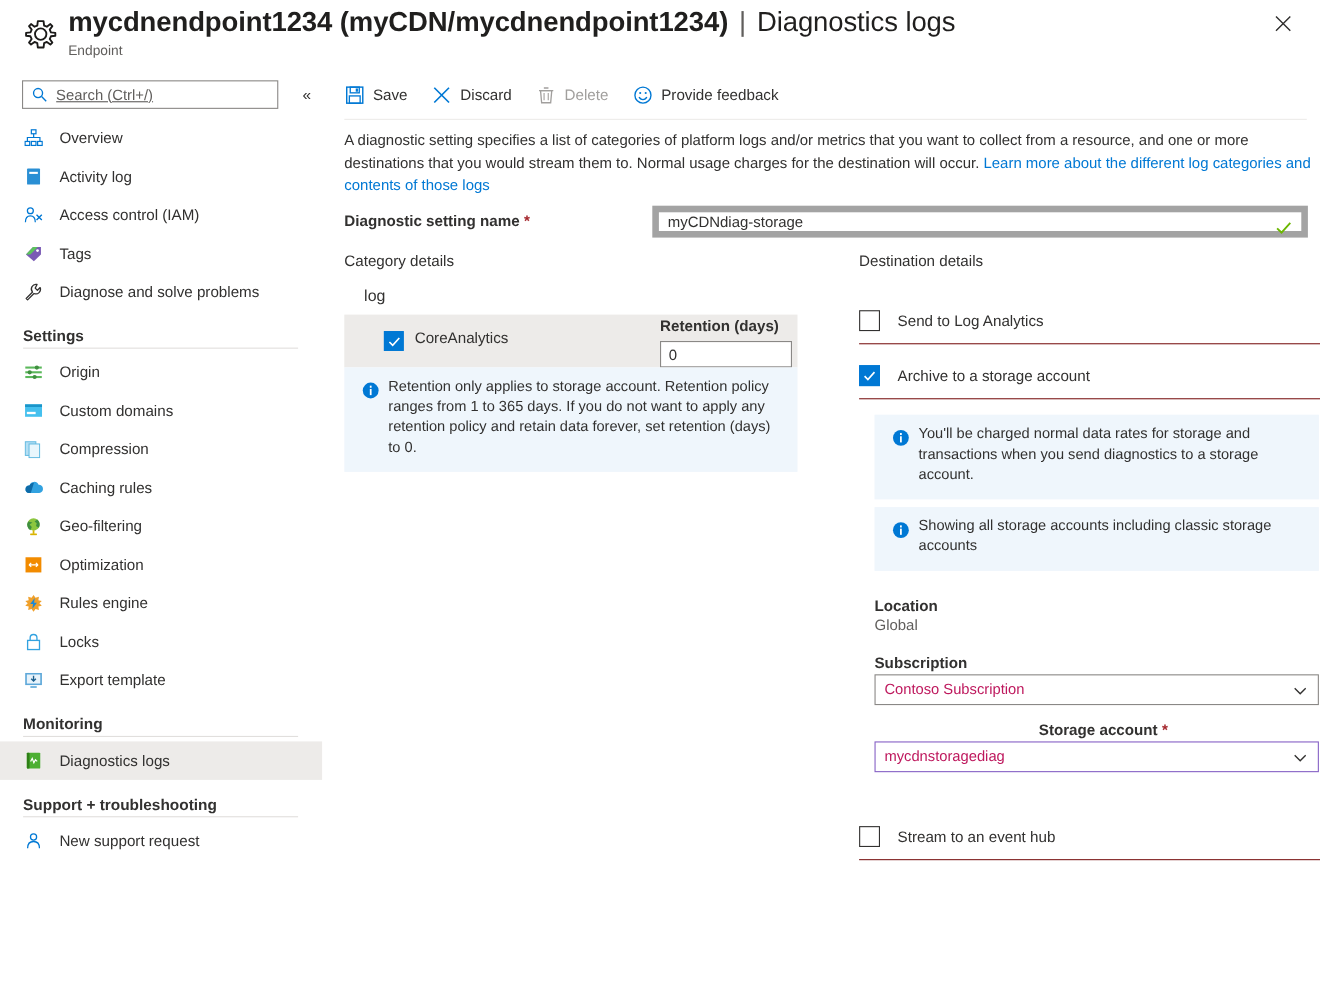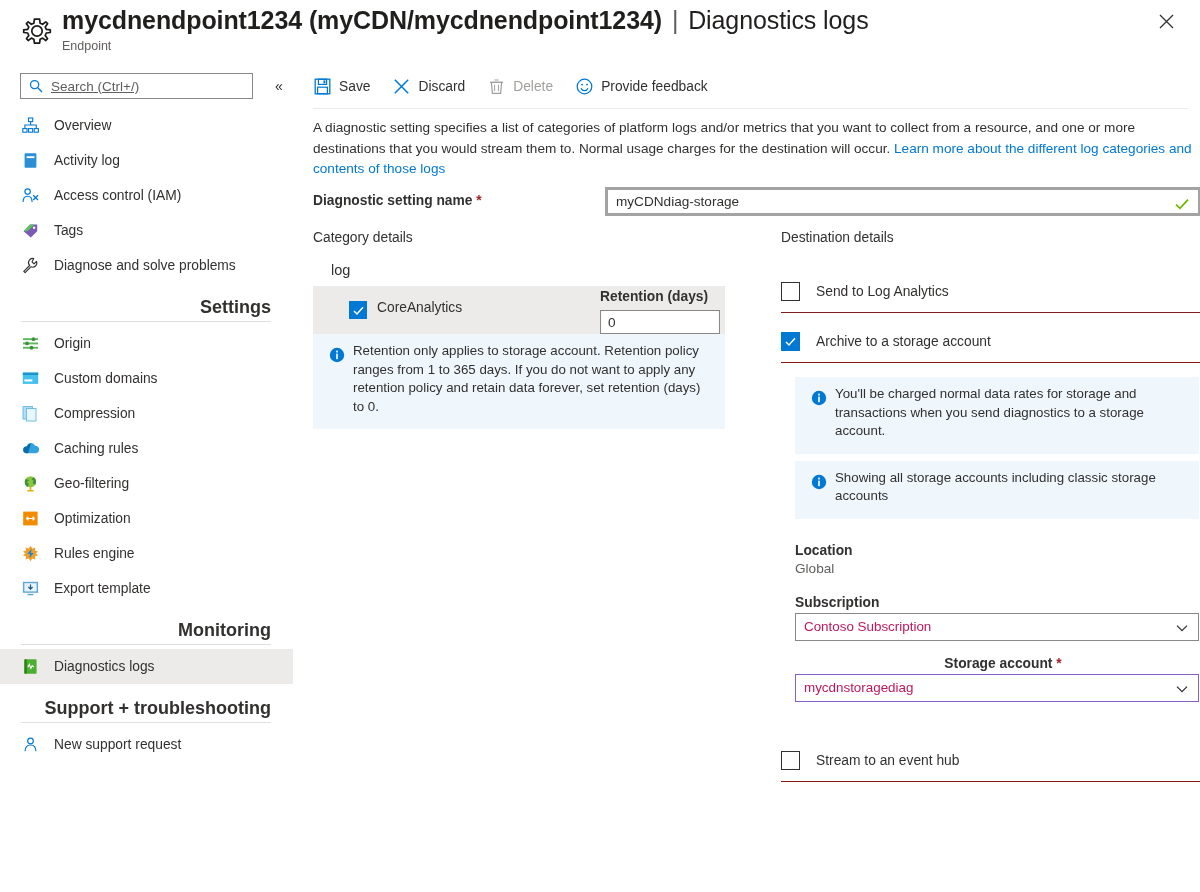--- a/index.html
+++ b/index.html
@@ -53,22 +53,22 @@
   .navlist { position:absolute; left:0; top:38px; width:293px; }
   .nav-item {
     display:flex; align-items:center; height:35px; padding-left:21px;
     cursor:pointer; font-size:13.8px; color:#323130;
   }
   .nav-item.selected { background:#edebe9; }
   .nav-item .ico { width:19px; height:19px; margin-right:14px; flex:0 0 auto;
                    display:flex; align-items:center; justify-content:center; }
   .nav-group {
     padding-left:21px; padding-right:22px;
-    font-size:18px; font-weight:700; color:#323130;
-    margin-top:14px; margin-bottom:2px;text-align:right;
+    font-size:14px; font-weight:700; color:#323130;
+    margin-top:14px; margin-bottom:2px;
   }
   .nav-group-rule { margin:3px 22px 4px 21px; height:1px; background:#e1dfdd; }
 
   
   .main { position:absolute; left:293px; top:62px; width:907px; height:830px; background:#fff; }
 
   .toolbar { position:absolute; left:20px; top:8px; display:flex; align-items:center; height:32px; }
   .tb-btn {
     display:flex; align-items:center; height:32px; padding:0 9px 0 0;
     margin-right:13px; font-size:13.8px; color:#323130;
@@ -83,22 +83,22 @@
   .desc {
     position:absolute; left:20px; top:56px; width:880px;
     font-size:13.6px; line-height:20.5px; color:#323130;
   }
   .desc a { color:#0078d4; text-decoration:none; }
 
   .dsn-row { position:absolute; left:20px; top:125px; width:880px; height:30px; }
   .dsn-label { position:absolute; left:0; top:6px; font-size:13.8px; font-weight:600; color:#323130; }
   .req { color:#a4262c; font-weight:700; }
   .dsn-field {
-    position:absolute; left:292px; top:0; width:596px; height:29px;
-    border:3px solid #a3a3a3; background:#fff; display:flex; align-items:center;
+    position:absolute; left:280px; top:0; width:596px; height:29px;
+    border:6px solid #a3a3a3; background:#fff; display:flex; align-items:center;
   }
   .dsn-field input {
     border:none; outline:none; background:transparent; height:27px;
     font-size:13.6px; color:#323130; padding-left:8px; width:545px;
     font-family:"Liberation Sans", sans-serif;
   }
   .valid-check { position:absolute; right:8px; top:6px; width:16px; height:16px; }
 
   
   .col-left { position:absolute; left:20px; top:168px; width:432px; }
@@ -336,20 +336,29 @@
       <div class="nav-item">
         <span class="ico">
           <svg width="17" height="17" viewBox="0 0 17 17">
             <path d="M8.5 0.8 L10.3 3.4 L13.4 2.4 L12.9 5.6 L16 6.4 L13.8 8.5 L16 10.6 L12.9 11.4 L13.4 14.6 L10.3 13.6 L8.5 16.2 L6.7 13.6 L3.6 14.6 L4.1 11.4 L1 10.6 L3.2 8.5 L1 6.4 L4.1 5.6 L3.6 2.4 L6.7 3.4 Z" fill="#f0a02a"></path>
             <path d="M9.6 3.6 L5.4 9.1 H8 L7.4 13.4 L11.6 7.9 H9 Z" fill="#1b88d4"></path>
           </svg>
         </span>
         <span>Rules engine</span>
       </div>
 
+      <div class="nav-item">
+        <span class="ico">
+          <svg width="17" height="17" viewBox="0 0 17 17">
+            <rect x="3.1" y="7.2" width="10.8" height="8.3" fill="none" stroke="#32a2e0" stroke-width="1.2"></rect>
+            <path d="M5.4 7.2 V4.9 a3.1 3.1 0 0 1 6.2 0 V7.2" fill="none" stroke="#32a2e0" stroke-width="1.2"></path>
+          </svg>
+        </span>
+        <span>Locks</span>
+      </div>
 
       <div class="nav-item">
         <span class="ico">
           <svg width="17" height="17" viewBox="0 0 17 17">
             <rect x="0.9" y="1.8" width="15.2" height="11" fill="#5ea8d9"></rect>
             <rect x="2.4" y="3.2" width="12.2" height="8.2" fill="#e8f3fb"></rect>
             <path d="M8.5 4.4 V8.6 M6.4 7 L8.5 9.2 L10.6 7" stroke="#1b5e8c" stroke-width="1.25" fill="none"></path>
             <rect x="5.6" y="13.8" width="5.8" height="1.5" fill="#5ea8d9"></rect>
           </svg>
         </span>

